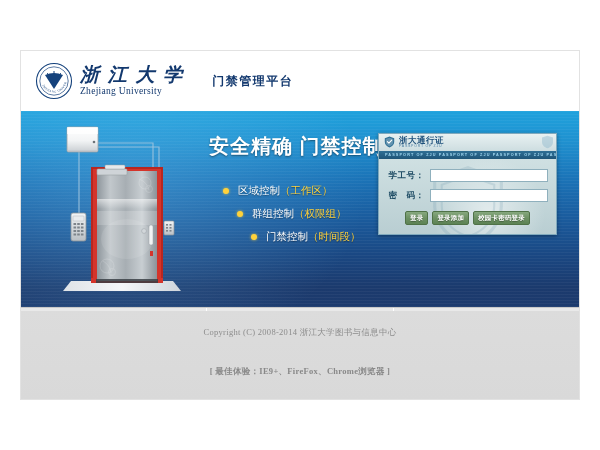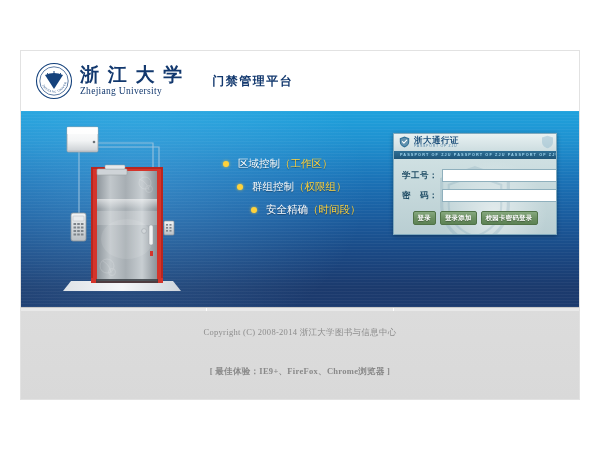--- a/index.html
+++ b/index.html
@@ -51,20 +51,21 @@
     margin-left: 7px;
     display: flex;
     flex-direction: column;
     justify-content: center;
     line-height: 1;
   }
   #zju-cn {
     font-family: "Liberation Serif", "DejaVu Serif", serif;
     font-size: 19px;
     font-weight: bold;
+    font-style: italic;
     color: #12386e;
     letter-spacing: 2px;
     white-space: nowrap;
   }
   #zju-en {
     font-family: "Liberation Serif", "DejaVu Serif", serif;
     font-size: 9.5px;
     color: #12386e;
     letter-spacing: .3px;
     margin-top: 3px;
@@ -162,21 +163,21 @@
     box-shadow: 0 0 3px rgba(255,210,59,.8);
   }
   .feat-main { color: #ffffff; }
   .feat-sub  { color: #ffd23b; font-family: Liberation Mono, monospace; }
 
   
   #login-panel {
     position: absolute;
     right: 22px;
     top: 22px;
-    width: 164px;
+    width: 179px;
     background: #cfe0e2;
     border: 1px solid #7fa9bd;
     box-shadow: 0 1px 4px rgba(0,0,0,.35);
     overflow: hidden;
   }
 
   #login-head {
     position: relative;
     height: 17px;
     background: linear-gradient(180deg,#e8f1f2 0%, #cddde0 100%);
@@ -454,35 +455,36 @@
           </g>
         </g>
 
         <rect x="44" y="158" width="68" height="4" fill="#3b4146" opacity=".85"></rect>
         <rect x="42" y="157" width="5" height="5" fill="#d4342b"></rect>
         <rect x="109" y="157" width="5" height="5" fill="#d4342b"></rect>
       </svg>
     </div>
 
     <div id="slogan-block">
+      <div id="slogan">安全精确  门禁控制</div>
 
       <ul id="feature-list">
         <li>
           <span class="bullet"></span>
           <span class="feat-main">区域控制</span>
           <span class="feat-sub">（工作区）</span>
         </li>
         <li>
           <span class="bullet"></span>
           <span class="feat-main">群组控制</span>
           <span class="feat-sub">（权限组）</span>
         </li>
         <li>
           <span class="bullet"></span>
-          <span class="feat-main">安全精确</span>
+          <span class="feat-main">门禁控制</span>
           <span class="feat-sub">（时间段）</span>
         </li>
       </ul>
     </div>
 
     <div id="login-panel">
 
       <div id="login-head">
         <span id="head-shield">
           <svg width="11" height="12" viewBox="0 0 11 12">

